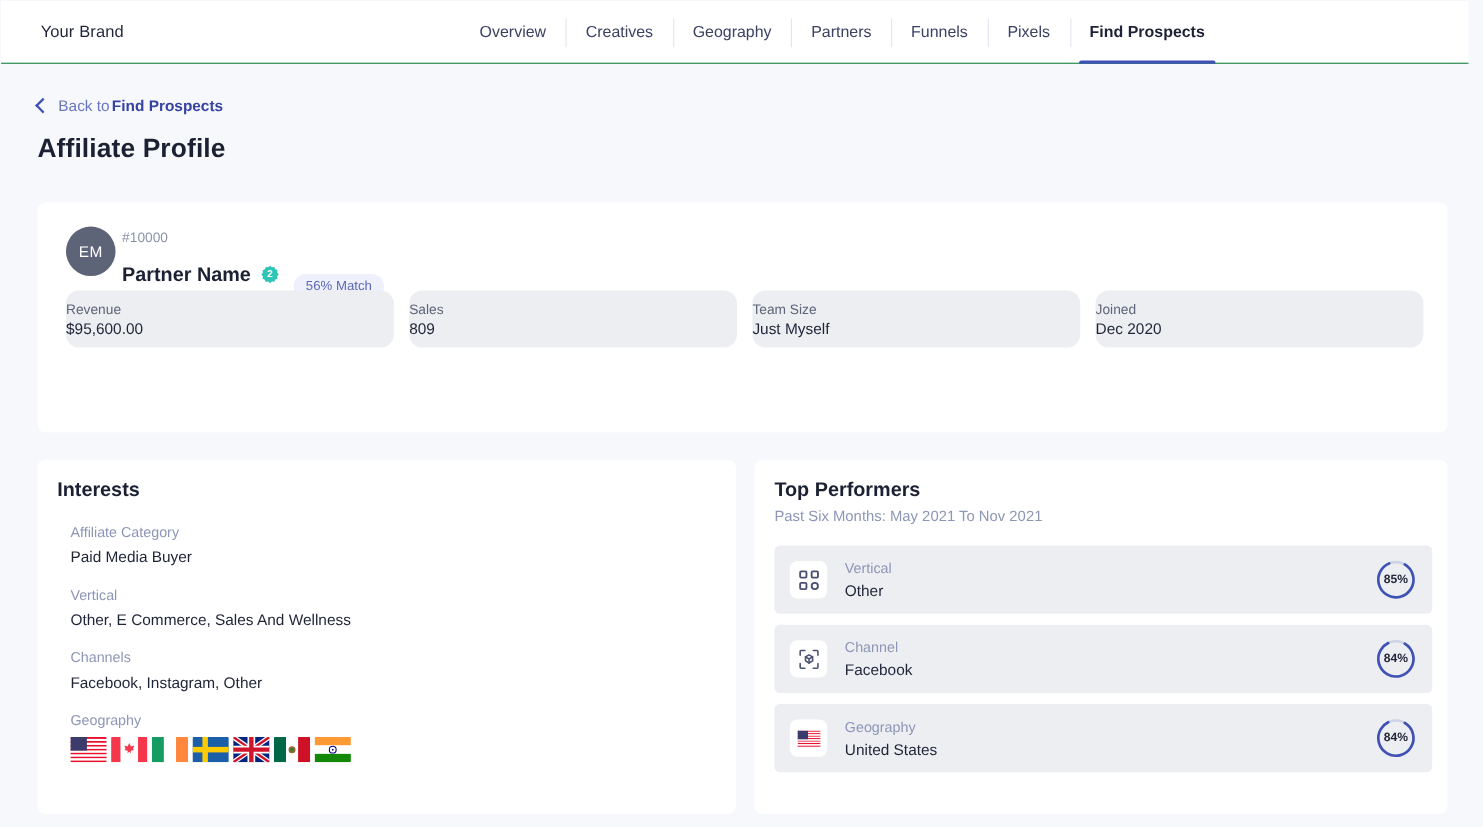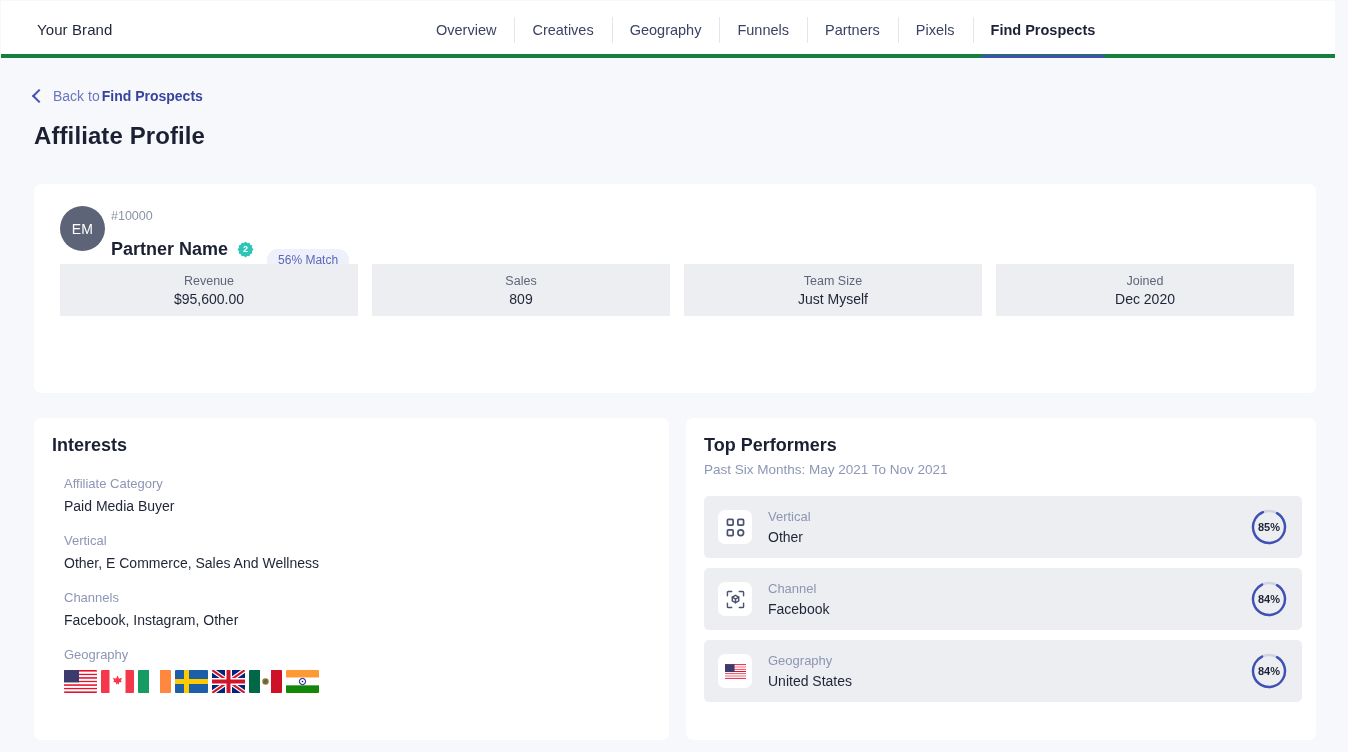--- a/index.html
+++ b/index.html
@@ -10,21 +10,21 @@
     overflow: hidden;
     -webkit-font-smoothing: antialiased;
   }
 
   .page { position: relative; width: 1348px; height: 752px; background: #f7f8fc; }
 
   
   .topbar {
     position: absolute; left: 1px; top: 1px; width: 1334px; height: 57px;
     background: #ffffff;
-    border-bottom: 4px solid #15803d;
+    border-bottom: 1px solid #15803d;
     display: flex; align-items: center;
   }
   .brand {
     position: absolute; left: 36px; top: 20px;
     font-size: 15px; color: #1f2439; letter-spacing: .1px;
   }
   .nav {
     position: absolute; left: 417px; top: 0; height: 57px;
     display: flex; align-items: stretch;
   }
@@ -99,22 +99,22 @@
   }
   .match-chip {
     background: #eef0fb; color: #5b67b7;
     font-size: 12px; padding: 4px 11px 5px; border-radius: 11px;
     margin-left: 4px;
     margin-top: 22px;
   }
 
   .stats { position: absolute; left: 26px; top: 80px; display: flex; gap: 14px; }
   .stat {
-    width: 298px; height: 52px; background: #eceef1; border-radius: 0;
-    display: flex; flex-direction: column; align-items: center; justify-content: center;
+    width: 298px; height: 52px; background: #eceef1; border-radius: 12px;
+    display: flex; flex-direction: column; justify-content: center;
     gap: 3px;
   }
   .stat-label { font-size: 12.5px; color: #5e6578; }
   .stat-value { font-size: 14px; color: #1f2437; }
 
   .btn-primary {
     position: absolute; left: 61px; top: 336px;
     background: #3f51b5; color: #ffffff;
     border: none; border-radius: 5px;
     font-family: inherit; font-size: 14px; font-weight: 600;
@@ -181,24 +181,24 @@
         <div class="nav-item">
           <span>Overview</span>
         </div>
         <div class="nav-item">
           <span>Creatives</span>
         </div>
         <div class="nav-item">
           <span>Geography</span>
         </div>
         <div class="nav-item">
+          <span>Partners</span>
+        </div>
+        <div class="nav-item">
           <span>Funnels</span>
-        </div>
-        <div class="nav-item">
-          <span>Partners</span>
         </div>
         <div class="nav-item">
           <span>Pixels</span>
         </div>
         <div class="nav-item active">
           <span>Find Prospects</span>
         </div>
       </div>
   </div>
 

